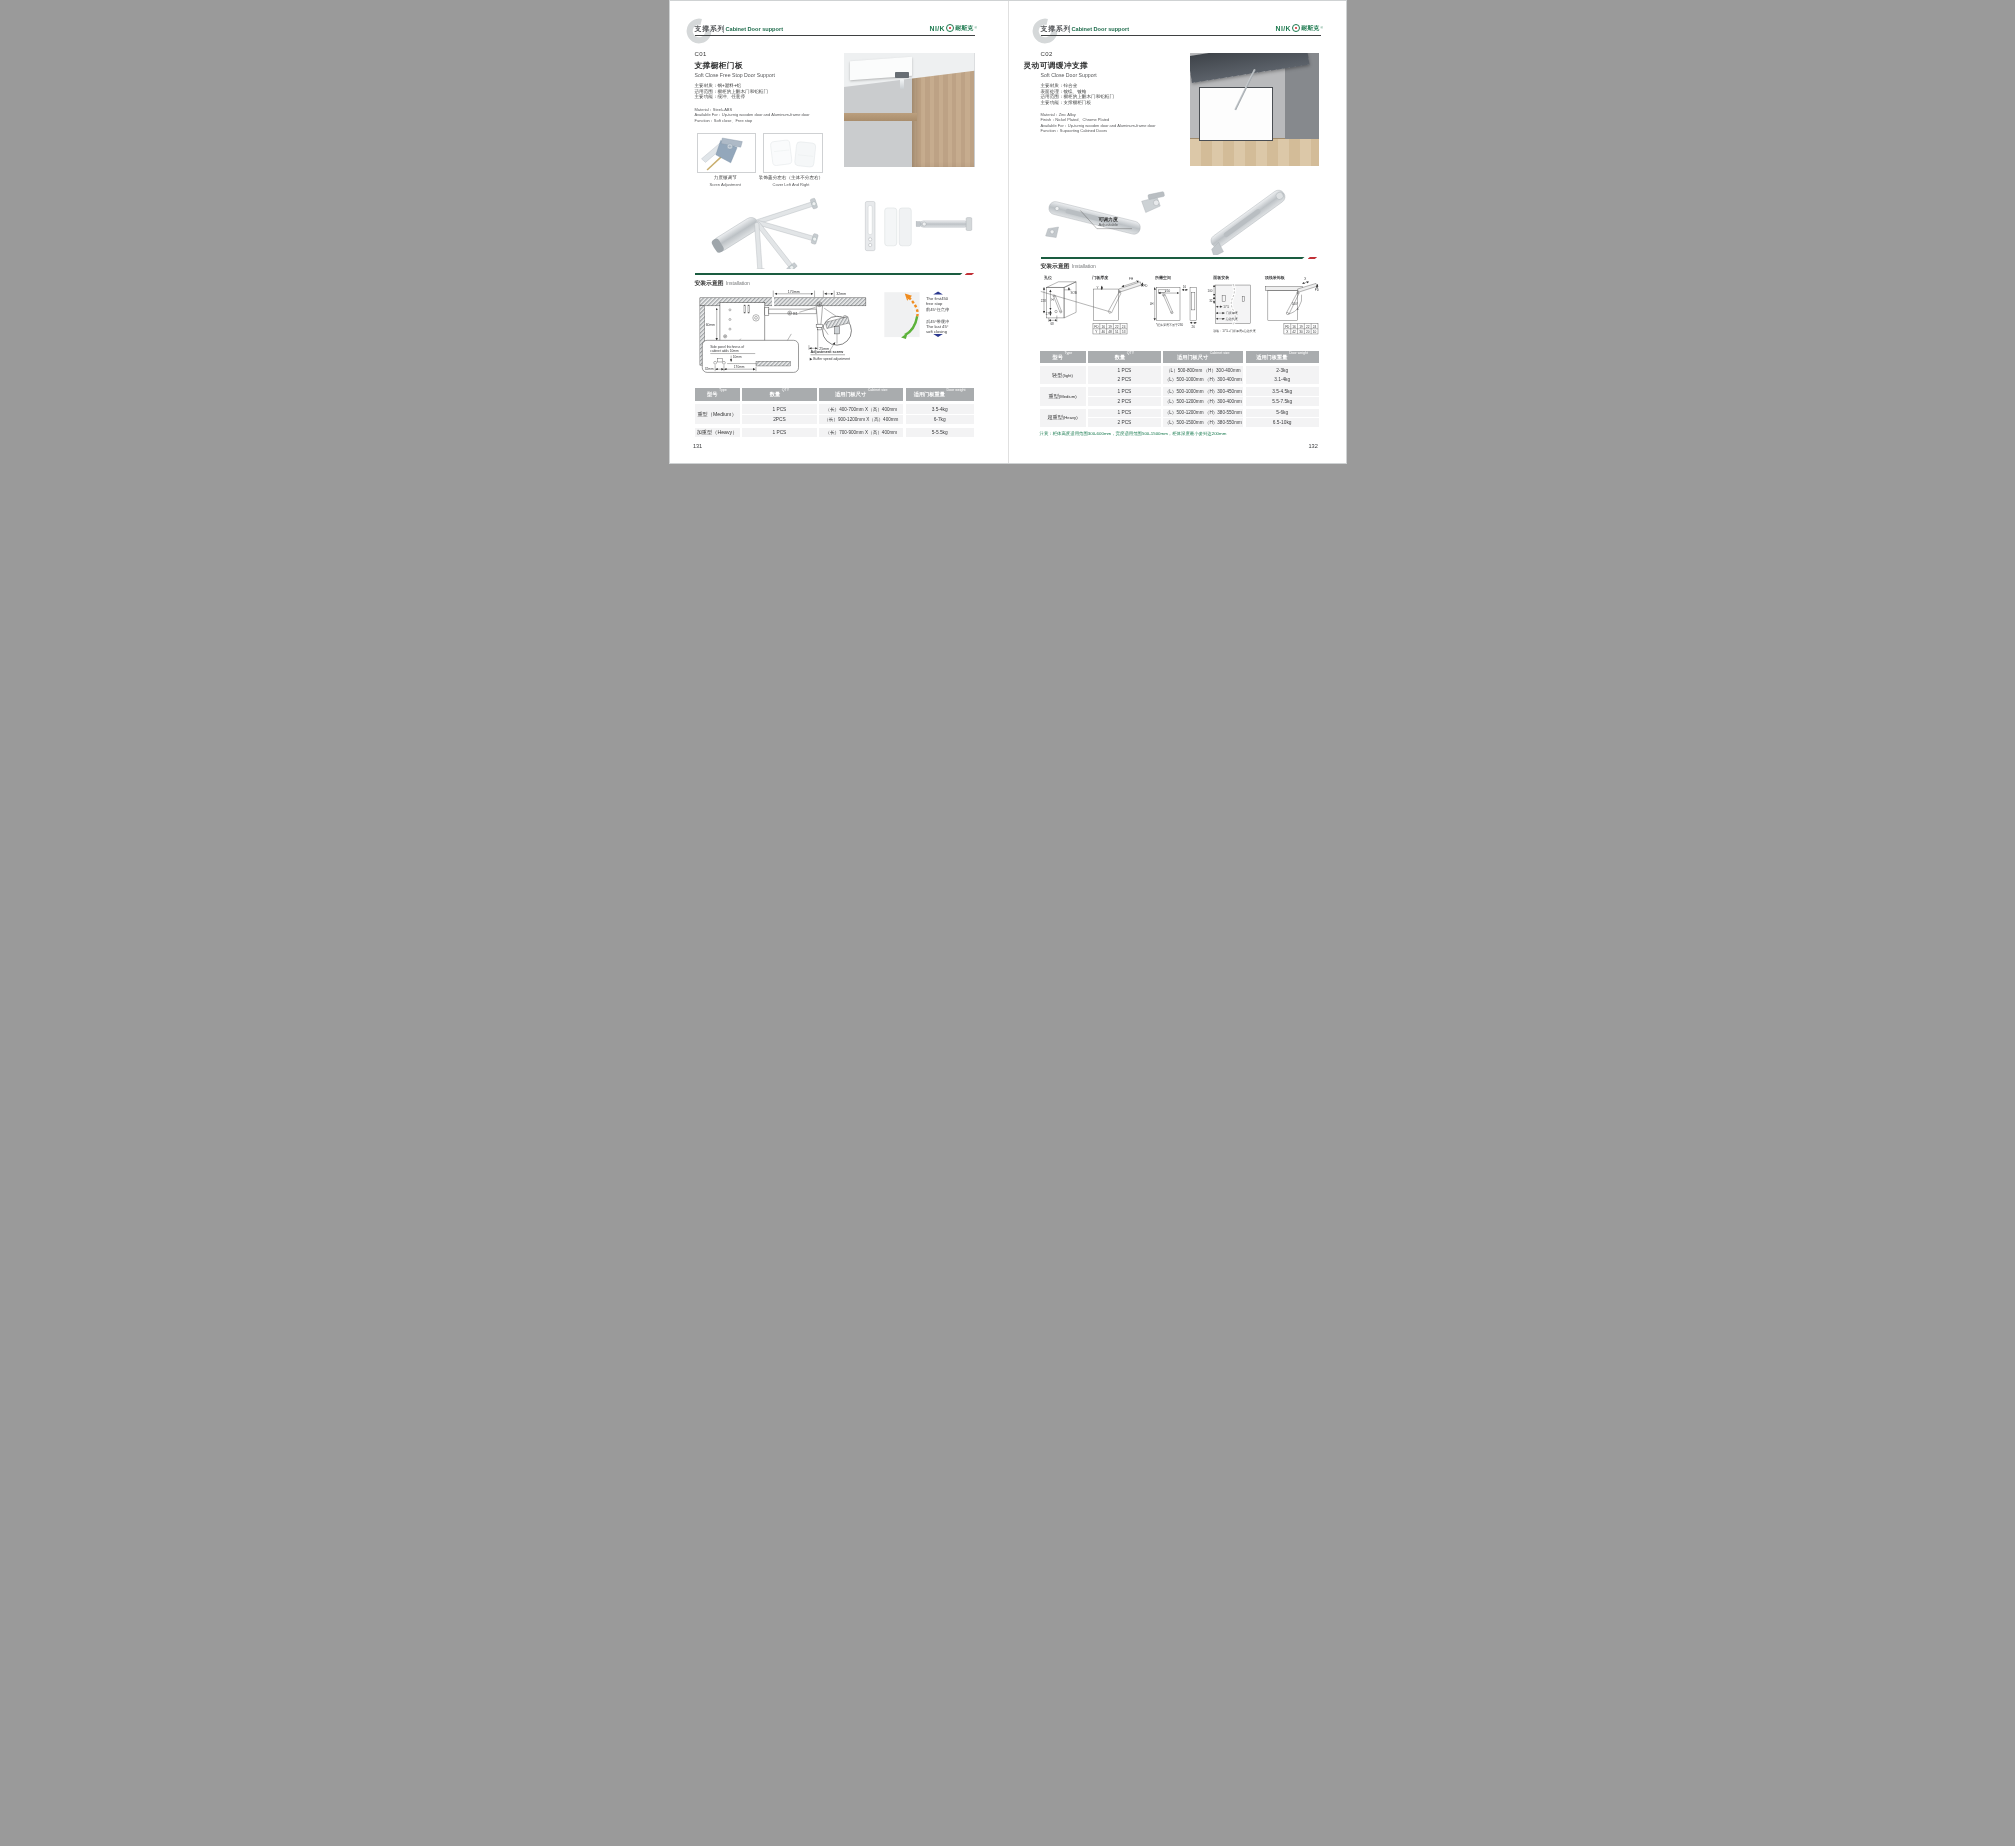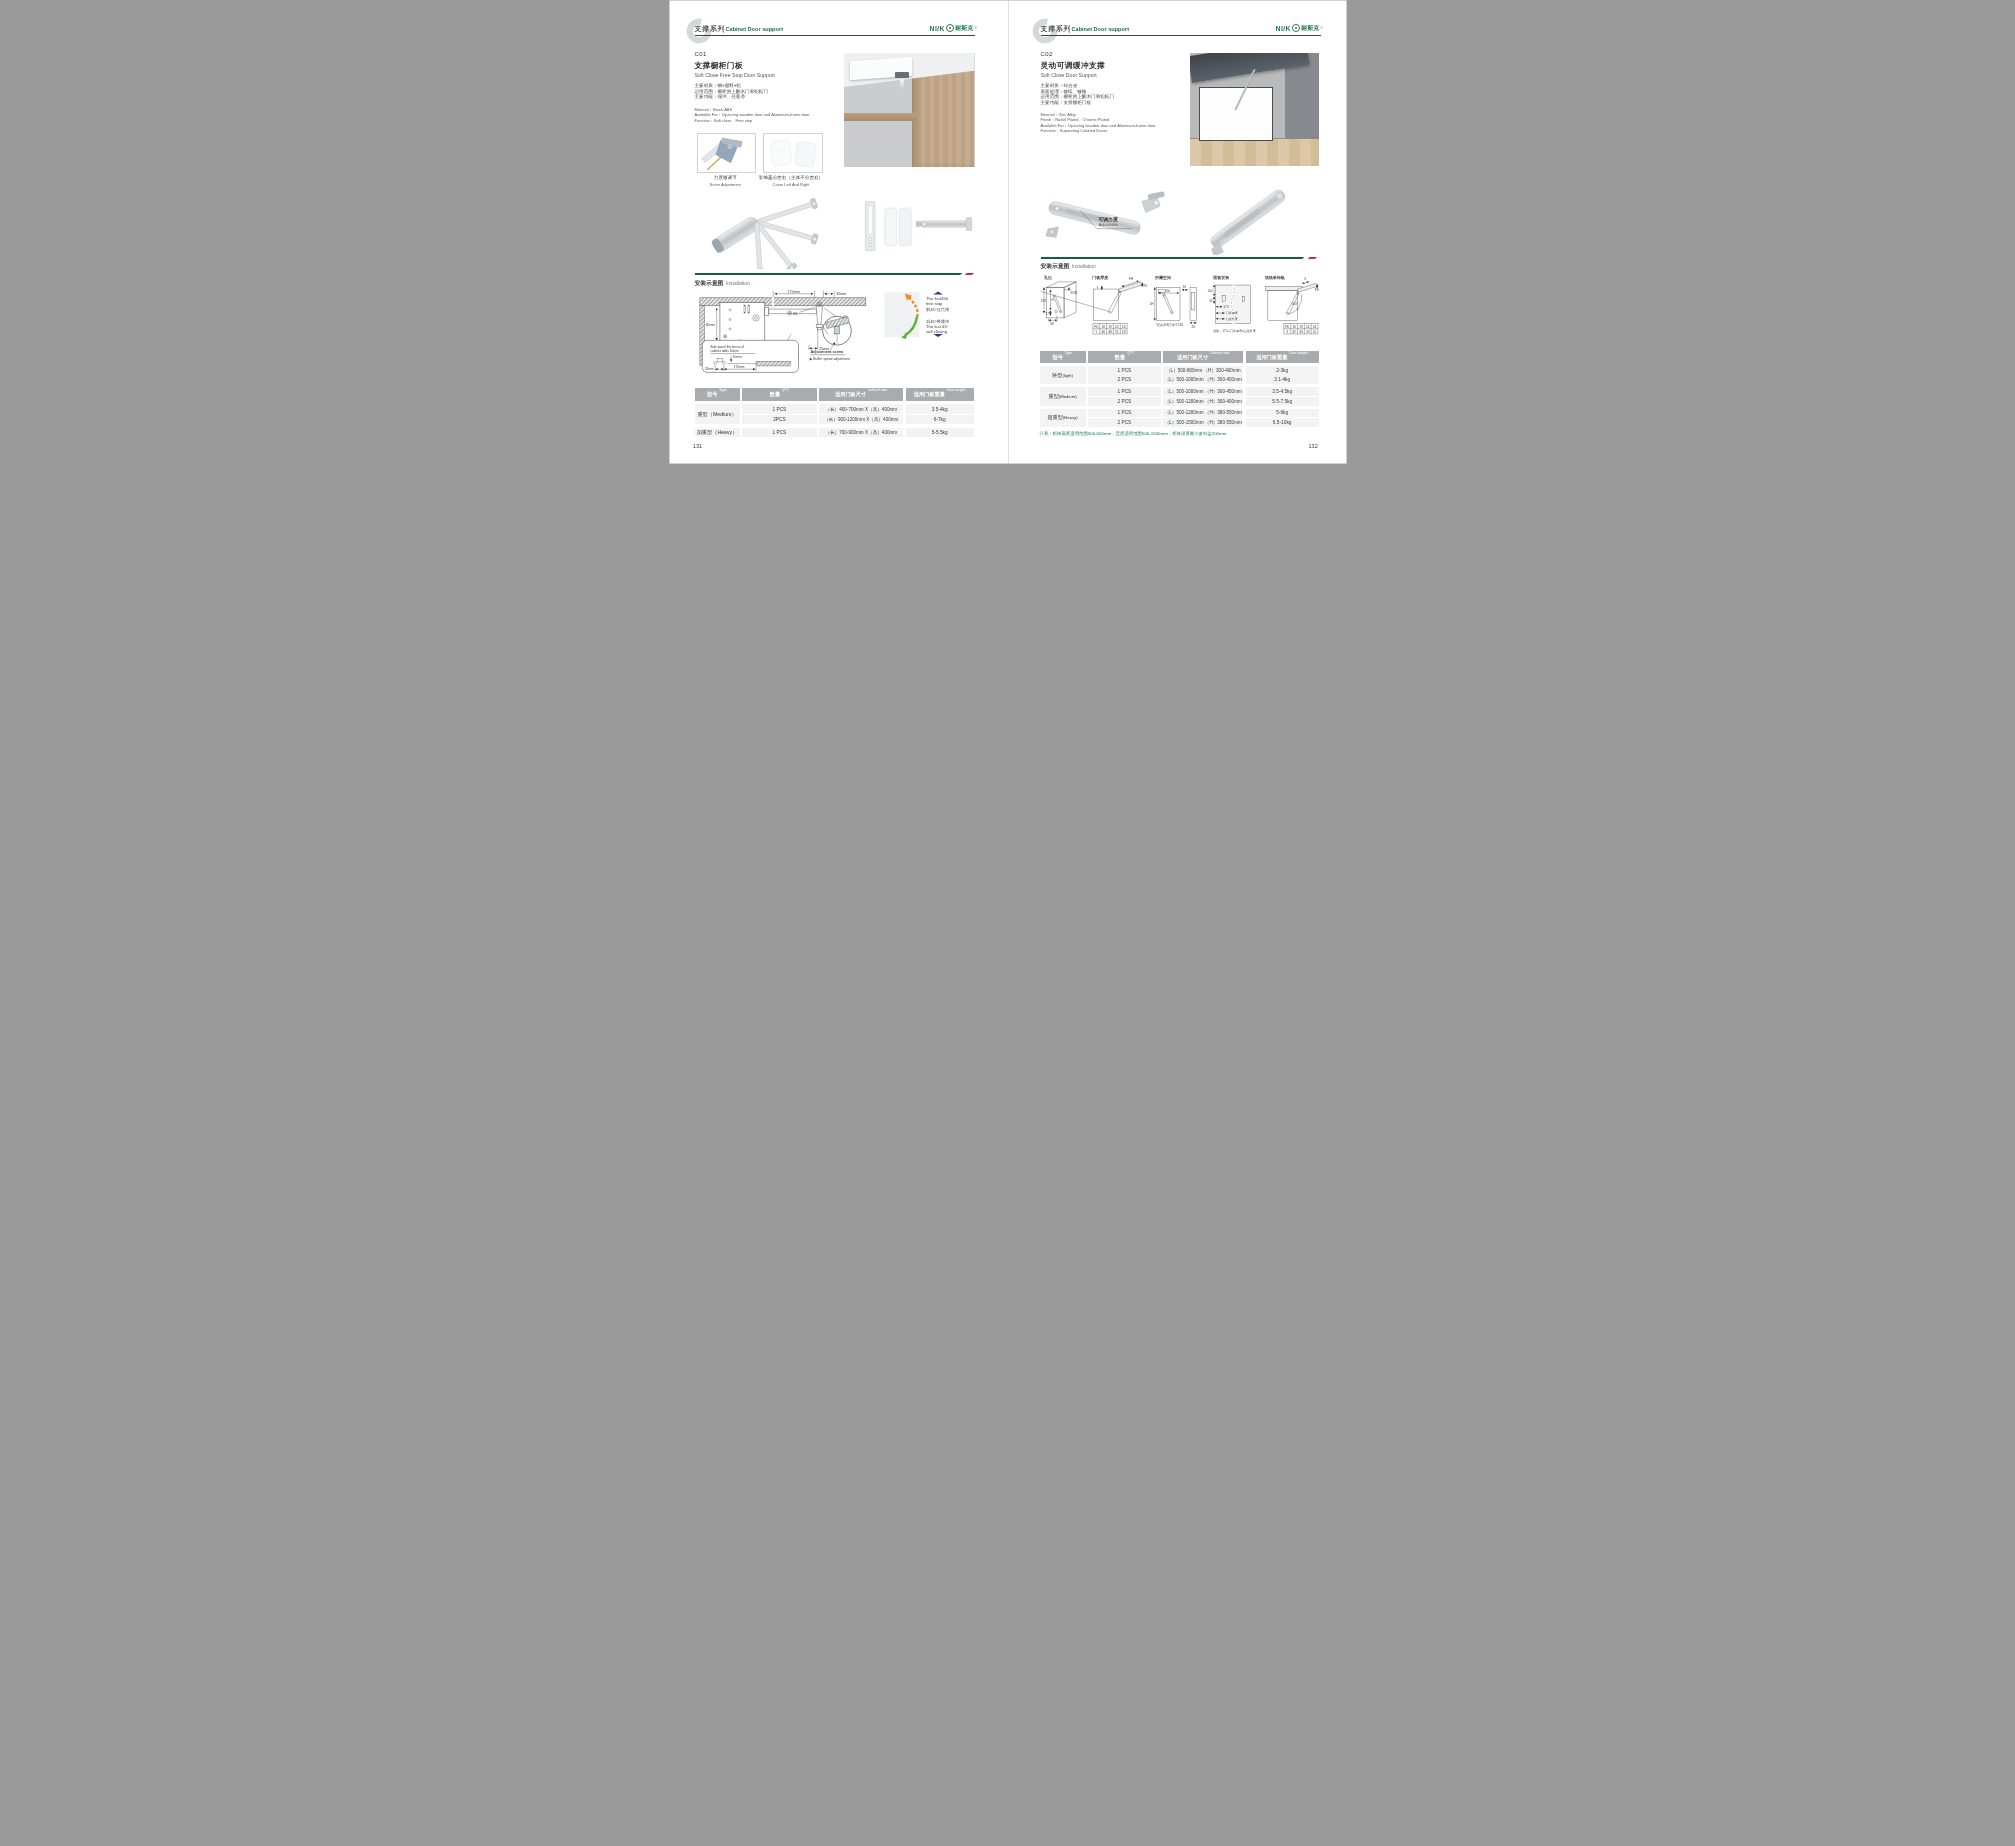--- a/index.html
+++ b/index.html
@@ -358,21 +358,21 @@
   <div class="abs logo" style="left:606px;top:22.6px">
     <span class="logo-latin">NI/K</span>
     <span class="logo-o">
         <i></i>
       </span>
     <span class="logo-cn">耐斯克</span>
     <sup>®</sup>
   </div>
 
   <div class="abs code" style="left:371px;top:50px">C02</div>
-  <div class="abs title-cn" style="left:371px;top:60px">灵动可调缓冲支撑</div>
+  <div class="abs title-cn" style="left:354px;top:60px">灵动可调缓冲支撑</div>
   <div class="abs title-en" style="left:371px;top:71px">Soft Close Door Support</div>
   <div class="abs" style="left:371px;top:82px">
     <div class="spec-cn">主要材质：锌合金</div>
     <div class="spec-cn">表面处理：镀镍、镀铬</div>
     <div class="spec-cn">适用范围：橱柜的上翻木门和铝框门</div>
     <div class="spec-cn">主要功能：支撑橱柜门板</div>
   </div>
   <div class="abs" style="left:371px;top:111px">
     <div class="spec-en">Material：Zinc Alloy</div>
     <div class="spec-en">Finish：Nickel Plated、Chrome Plated</div>

